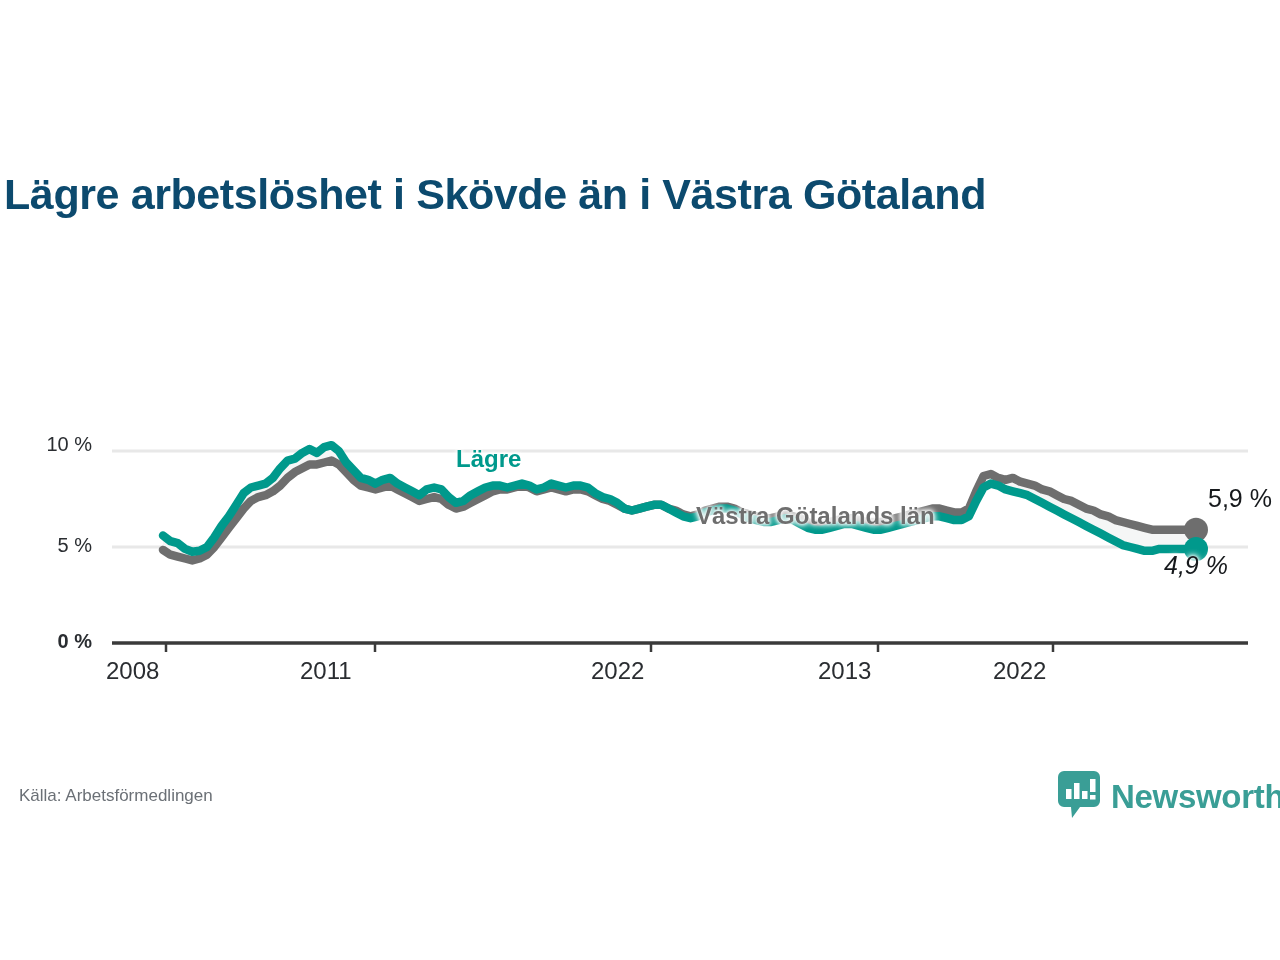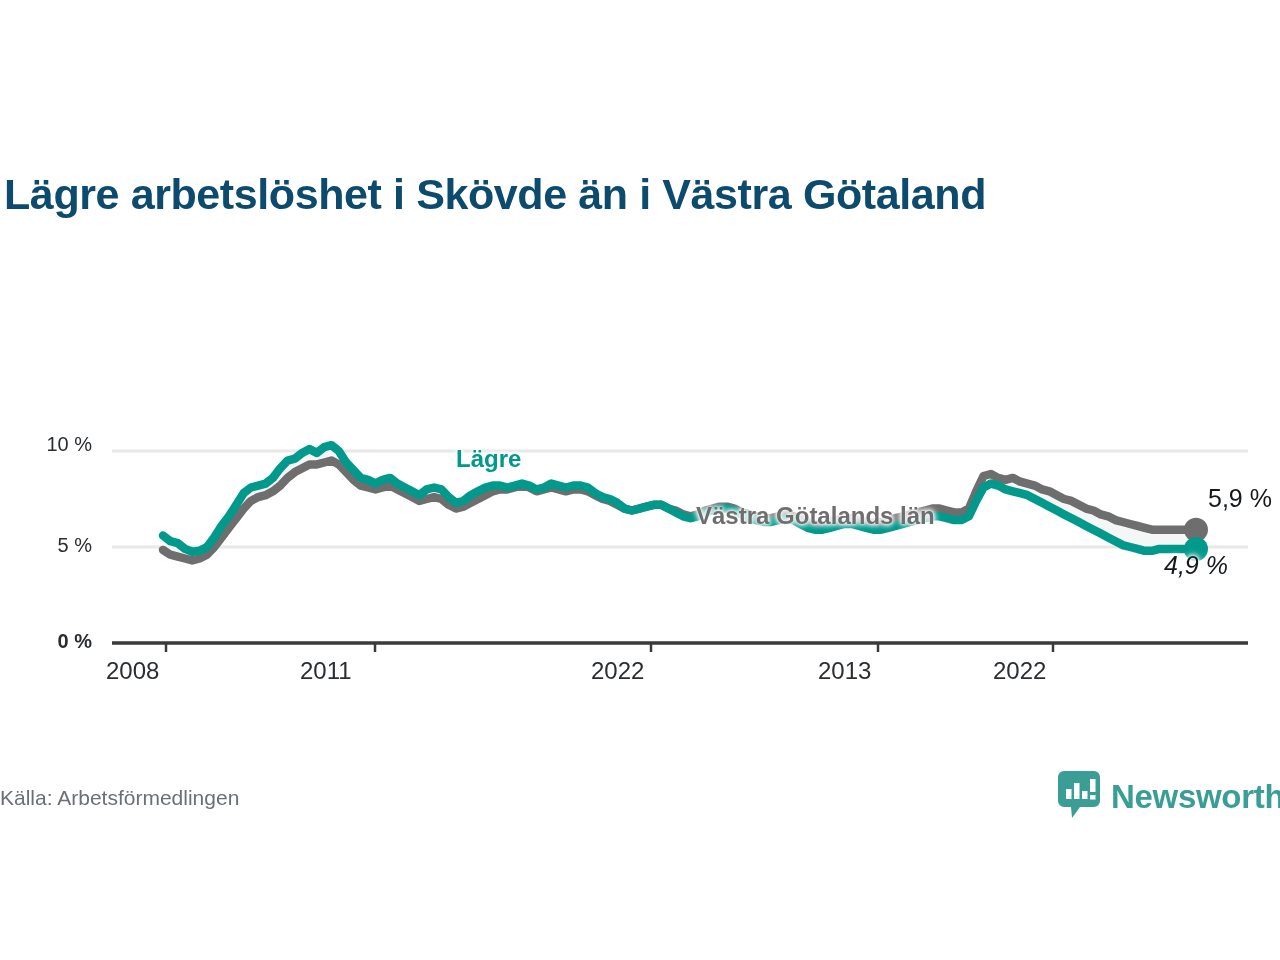--- a/index.html
+++ b/index.html
@@ -71,23 +71,23 @@
     font-size: 25px;
     color: #16191c;
     white-space: nowrap;
   }
   .end-label.top { left: 1164px; top: 484px; }
   .end-label.bot { left: 1164px; top: 551px; }
 
   
   .source {
     position: absolute;
-    left: 0;
+    left: 19px;
     top: 786px;
-    font-size: 21px;
+    font-size: 17px;
     color: #6b7076;
   }
   .logo {
     position: absolute;
     left: 1058px;
     top: 771px;
     display: flex;
     align-items: center;
     gap: 11px;
   }

